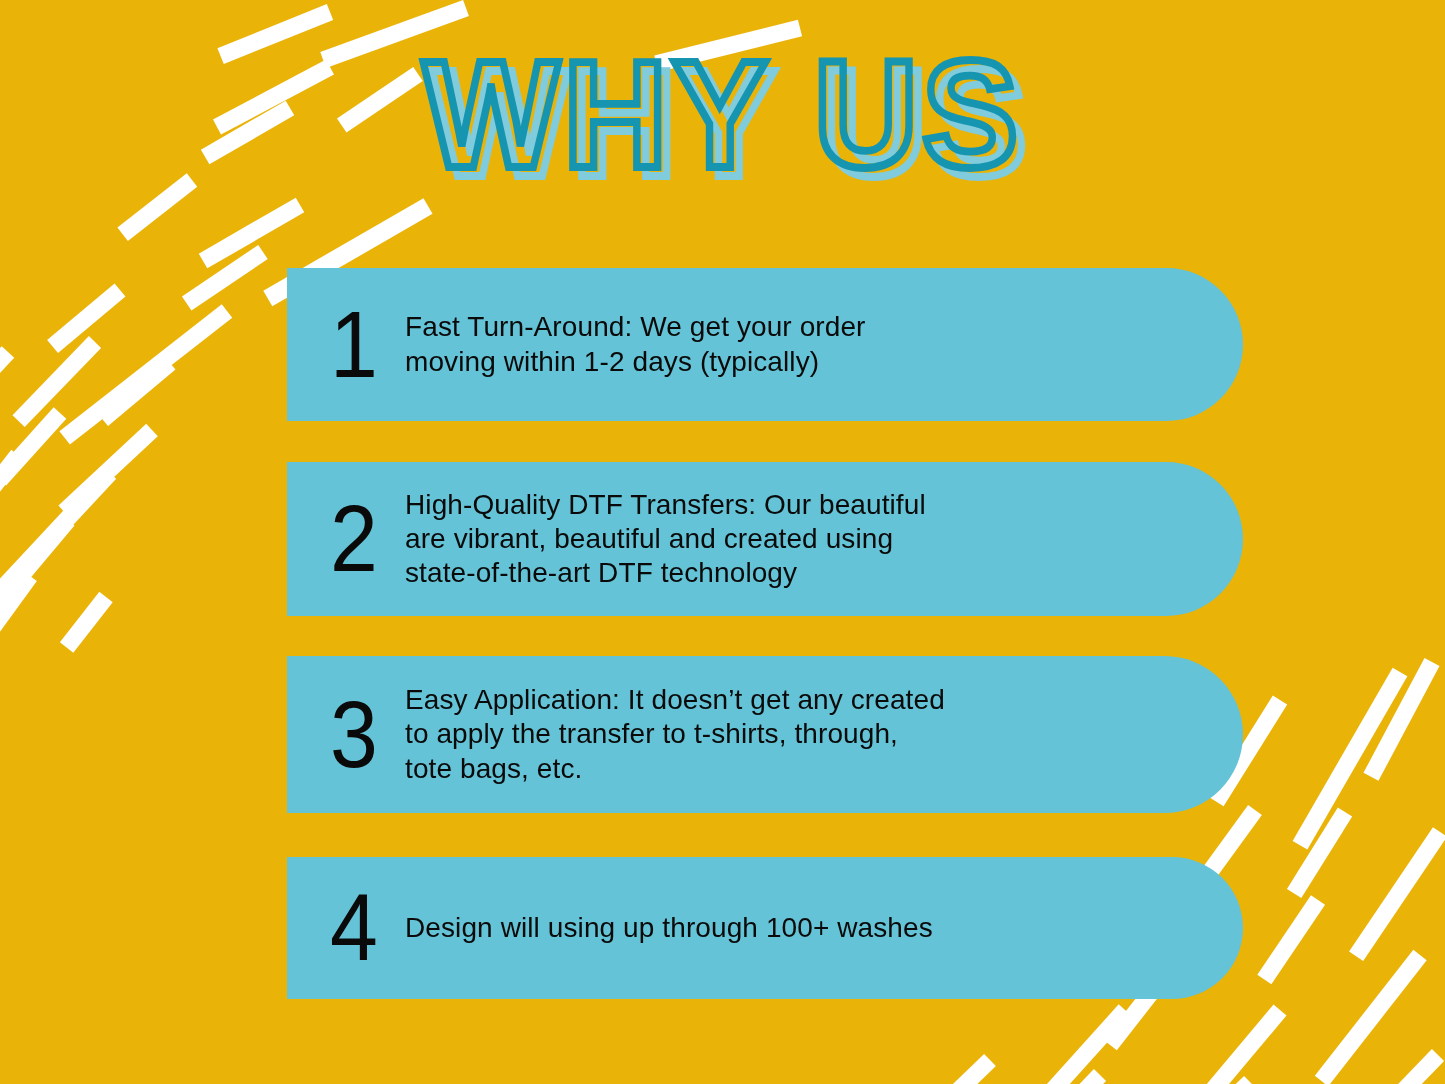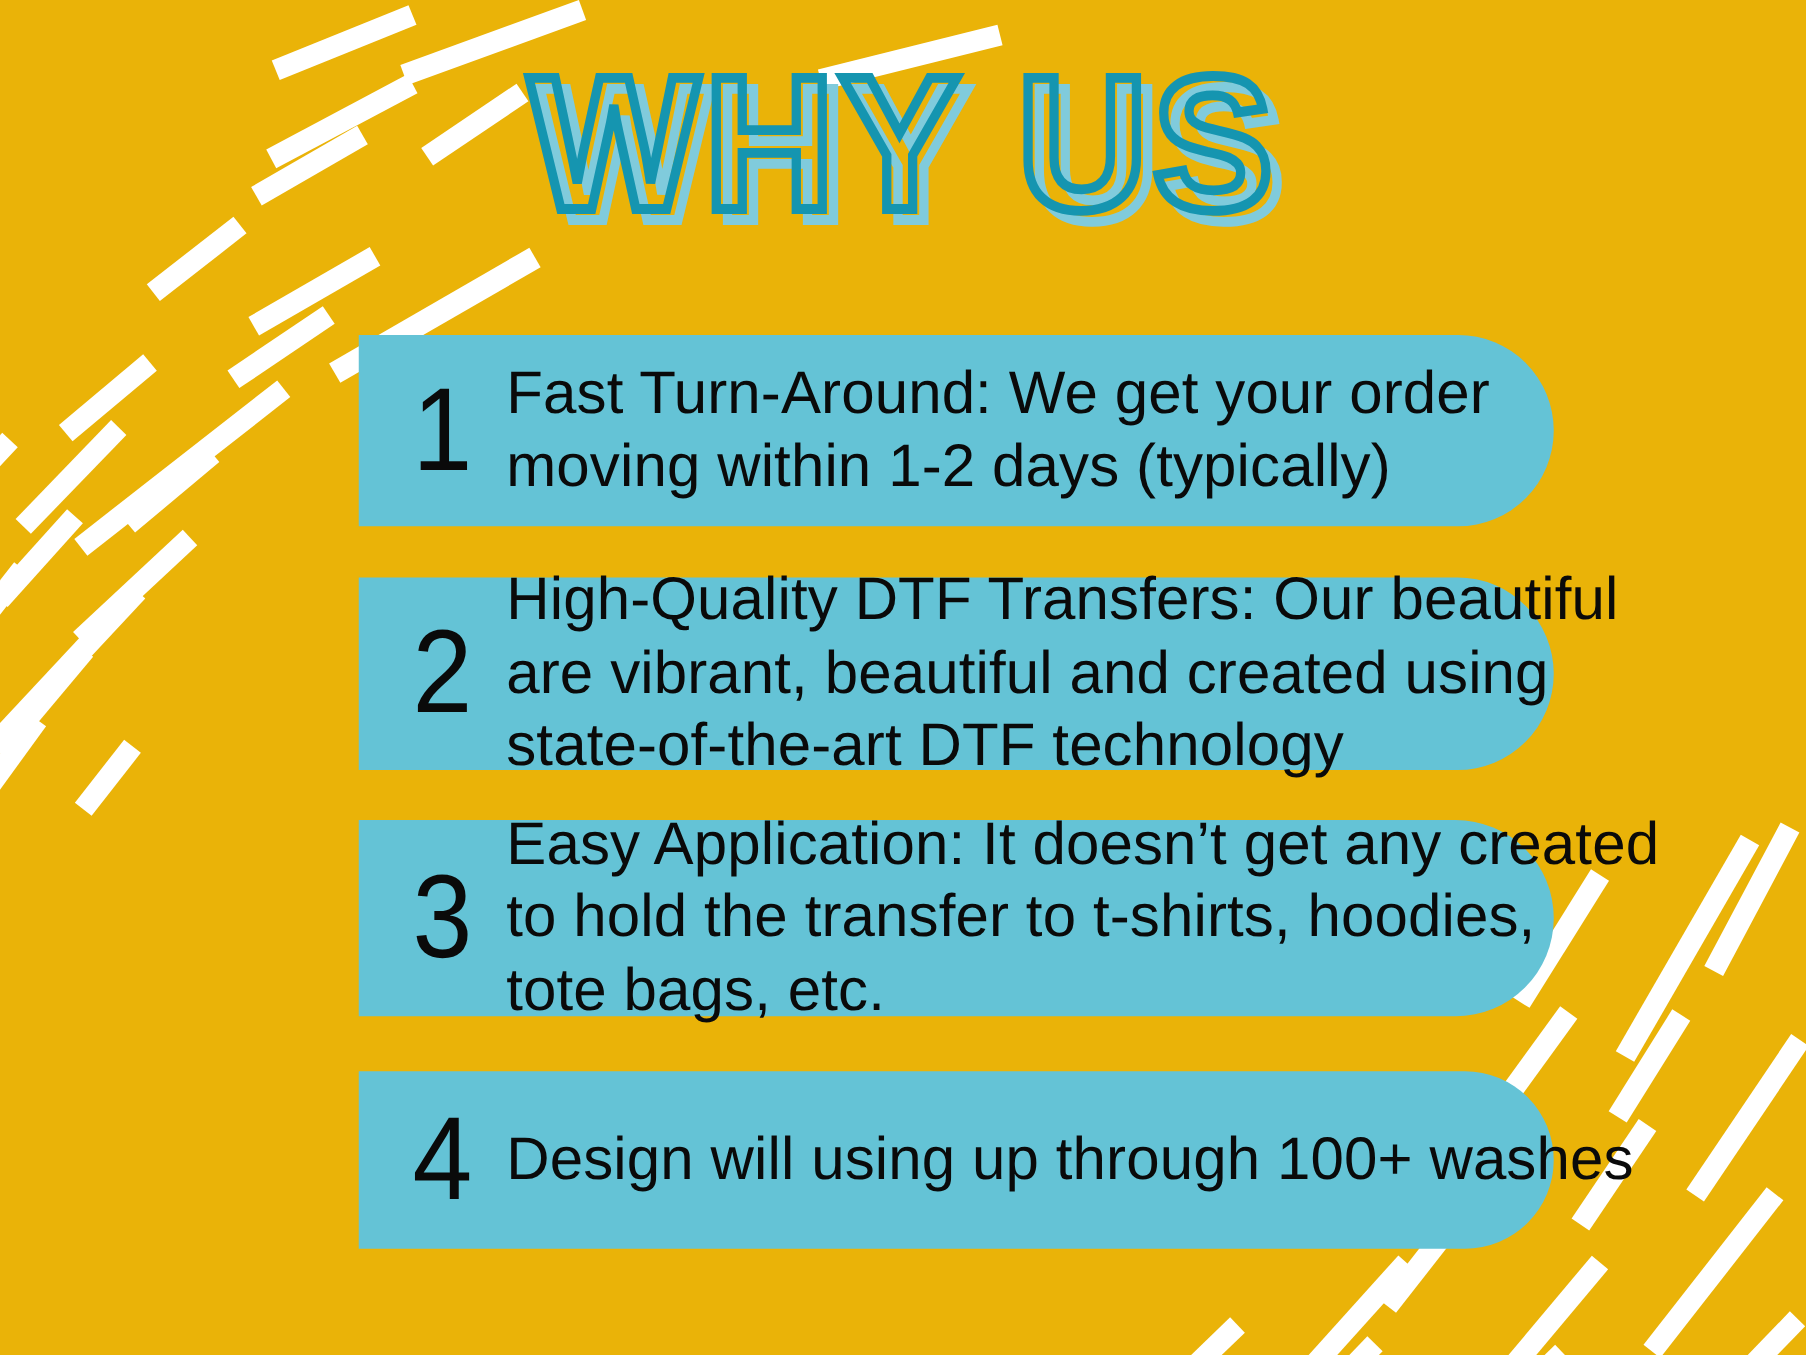--- a/index.html
+++ b/index.html
@@ -61,21 +61,21 @@
     width:86px;
     flex:0 0 86px;
     text-align:center;
     margin-left:24px;
     transform:scaleY(1.1);
   }
   .pill .body{
     font-family:"Liberation Sans Narrow","Liberation Sans", sans-serif;
     font-weight:400;
     color:#0a0a0a;
-    font-size:48px;
+    font-size:28px;
     line-height:1.22;
     letter-spacing:.1px;
     margin-left:8px;
     padding-right:26px;
   }
   .pill .body span{display:block;white-space:nowrap;}
 
   
   #pill-1{left:287px;top:268px;width:956px;height:153px;border-radius:0 77px 77px 0;}
   #pill-2{left:287px;top:462px;width:956px;height:154px;border-radius:0 77px 77px 0;}
@@ -148,21 +148,21 @@
       <span>High-Quality DTF Transfers: Our beautiful</span>
       <span>are vibrant, beautiful and created using</span>
       <span>state-of-the-art DTF technology</span>
     </div>
   </div>
 
   <div class="pill" id="pill-3">
     <div class="num">3</div>
     <div class="body">
       <span>Easy Application: It doesn’t get any created</span>
-      <span>to hold the transfer to t-shirts, hoodies,</span>
+      <span>to apply the transfer to t-shirts, through,</span>
       <span>tote bags, etc.</span>
     </div>
   </div>
 
   <div class="pill" id="pill-4">
     <div class="num">4</div>
     <div class="body">
       <span>Design will using up through 100+ washes</span>
     </div>
   </div>

